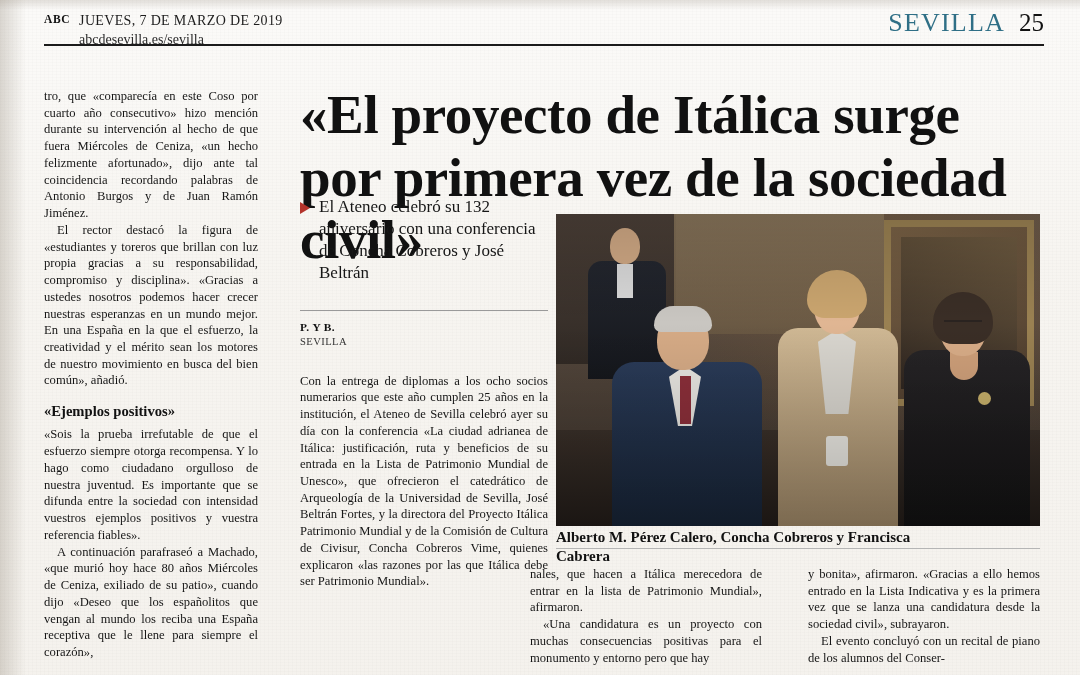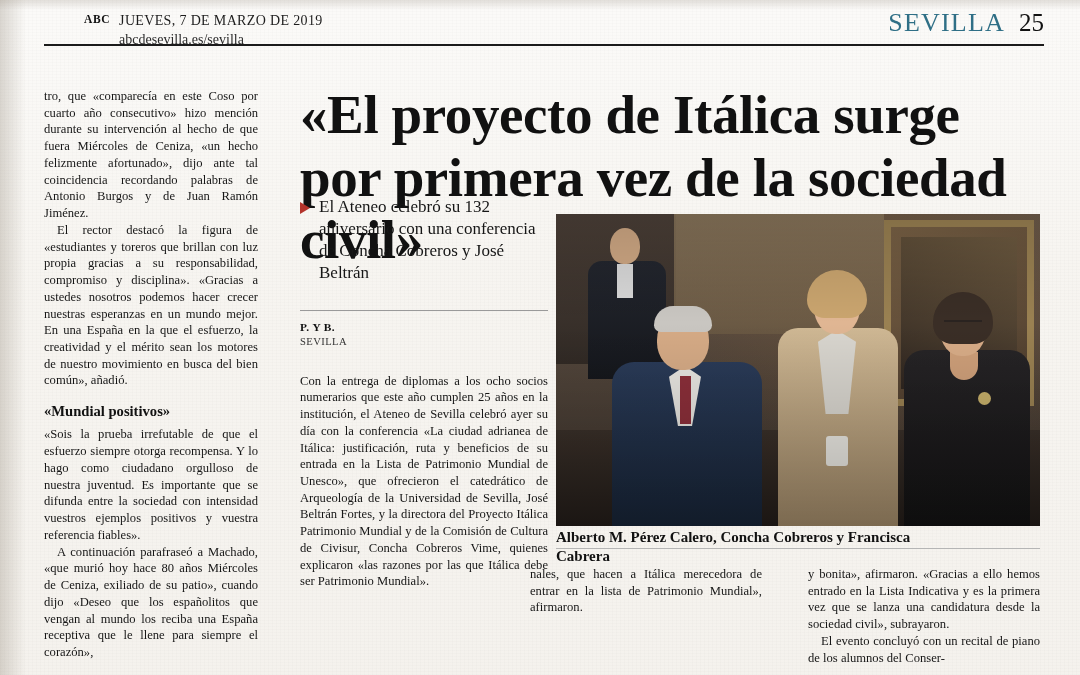--- a/index.html
+++ b/index.html
@@ -34,21 +34,20 @@
     pointer-events: none;
   }
 
   
   .masthead {
     position: absolute;
     left: 44px;
     top: 8px;
     right: 36px;
     height: 36px;
-    margin-left: 40px;
   }
   .mast-left {
     position: absolute;
     left: 0;
     top: 4px;
     display: flex;
     align-items: flex-start;
     gap: 9px;
   }
   .mast-abc {
@@ -479,21 +478,21 @@
     <div class="mast-right">
       <div class="mast-section">SEVILLA</div>
       <div class="mast-pageno">25</div>
     </div>
   </div>
   <div class="mast-rule"></div>
 
   <div class="col-left">
     <p>tro, que «comparecía en este Coso por cuarto año consecutivo» hizo mención durante su intervención al hecho de que fuera Miércoles de Ceniza, «un hecho felizmente afortunado», dijo ante tal coincidencia recordando palabras de Antonio Burgos y de Juan Ramón Jiménez.</p>
     <p>El rector destacó la figura de «estudiantes y toreros que brillan con luz propia gracias a su responsabilidad, compromiso y disciplina». «Gracias a ustedes nosotros podemos hacer crecer nuestras esperanzas en un mundo mejor. En una España en la que el esfuerzo, la creatividad y el mérito sean los motores de nuestro movimiento en busca del bien común», añadió.</p>
-    <div class="subhead">«Mundial positivos»</div>
+    <div class="subhead">«Ejemplos positivos»</div>
     <p>«Sois la prueba irrefutable de que el esfuerzo siempre otorga recompensa. Y lo hago como ciudadano orgulloso de nuestra juventud. Es importante que se difunda entre la sociedad con intensidad vuestros ejemplos positivos y vuestra referencia fiables».</p>
     <p>A continuación parafraseó a Machado, «que murió hoy hace 80 años Miércoles de Ceniza, exiliado de su patio», cuando dijo «Deseo que los españolitos que vengan al mundo los reciba una España receptiva que le llene para siempre el corazón»,</p>
   </div>
 
   <div class="headline">«El proyecto de Itálica surge por primera vez de la sociedad civil»</div>
 
   <div class="subdeck">
     <div class="deck-bullet"></div>
     <div class="deck-text">El Ateneo celebró su 132 aniversario con una conferencia de Concha Cobreros y José Beltrán</div>
   </div>
@@ -547,20 +546,21 @@
       <div class="photo-shade"></div>
     </div>
 
   </div>
 
   <div class="caption">Alberto M. Pérez Calero, Concha Cobreros y Francisca Cabrera</div>
   <div class="caption-rule"></div>
 
   <div class="col-c3">
     <p>nales, que hacen a Itálica merecedora de entrar en la lista de Patrimonio Mundial», afirmaron.</p>
+    <p>«Una candidatura es un proyecto con muchas consecuencias positivas para el monumento y entorno pero que hay</p>
   </div>
   <div class="col-c4">
     <p>y bonita», afirmaron. «Gracias a ello hemos entrado en la Lista Indicativa y es la primera vez que se lanza una candidatura desde la sociedad civil», subrayaron.</p>
     <p>El evento concluyó con un recital de piano de los alumnos del Conser-</p>
   </div>
 
   <div class="scan-edge-left"></div>
   <div class="scan-edge-top"></div>
 </div>
 

